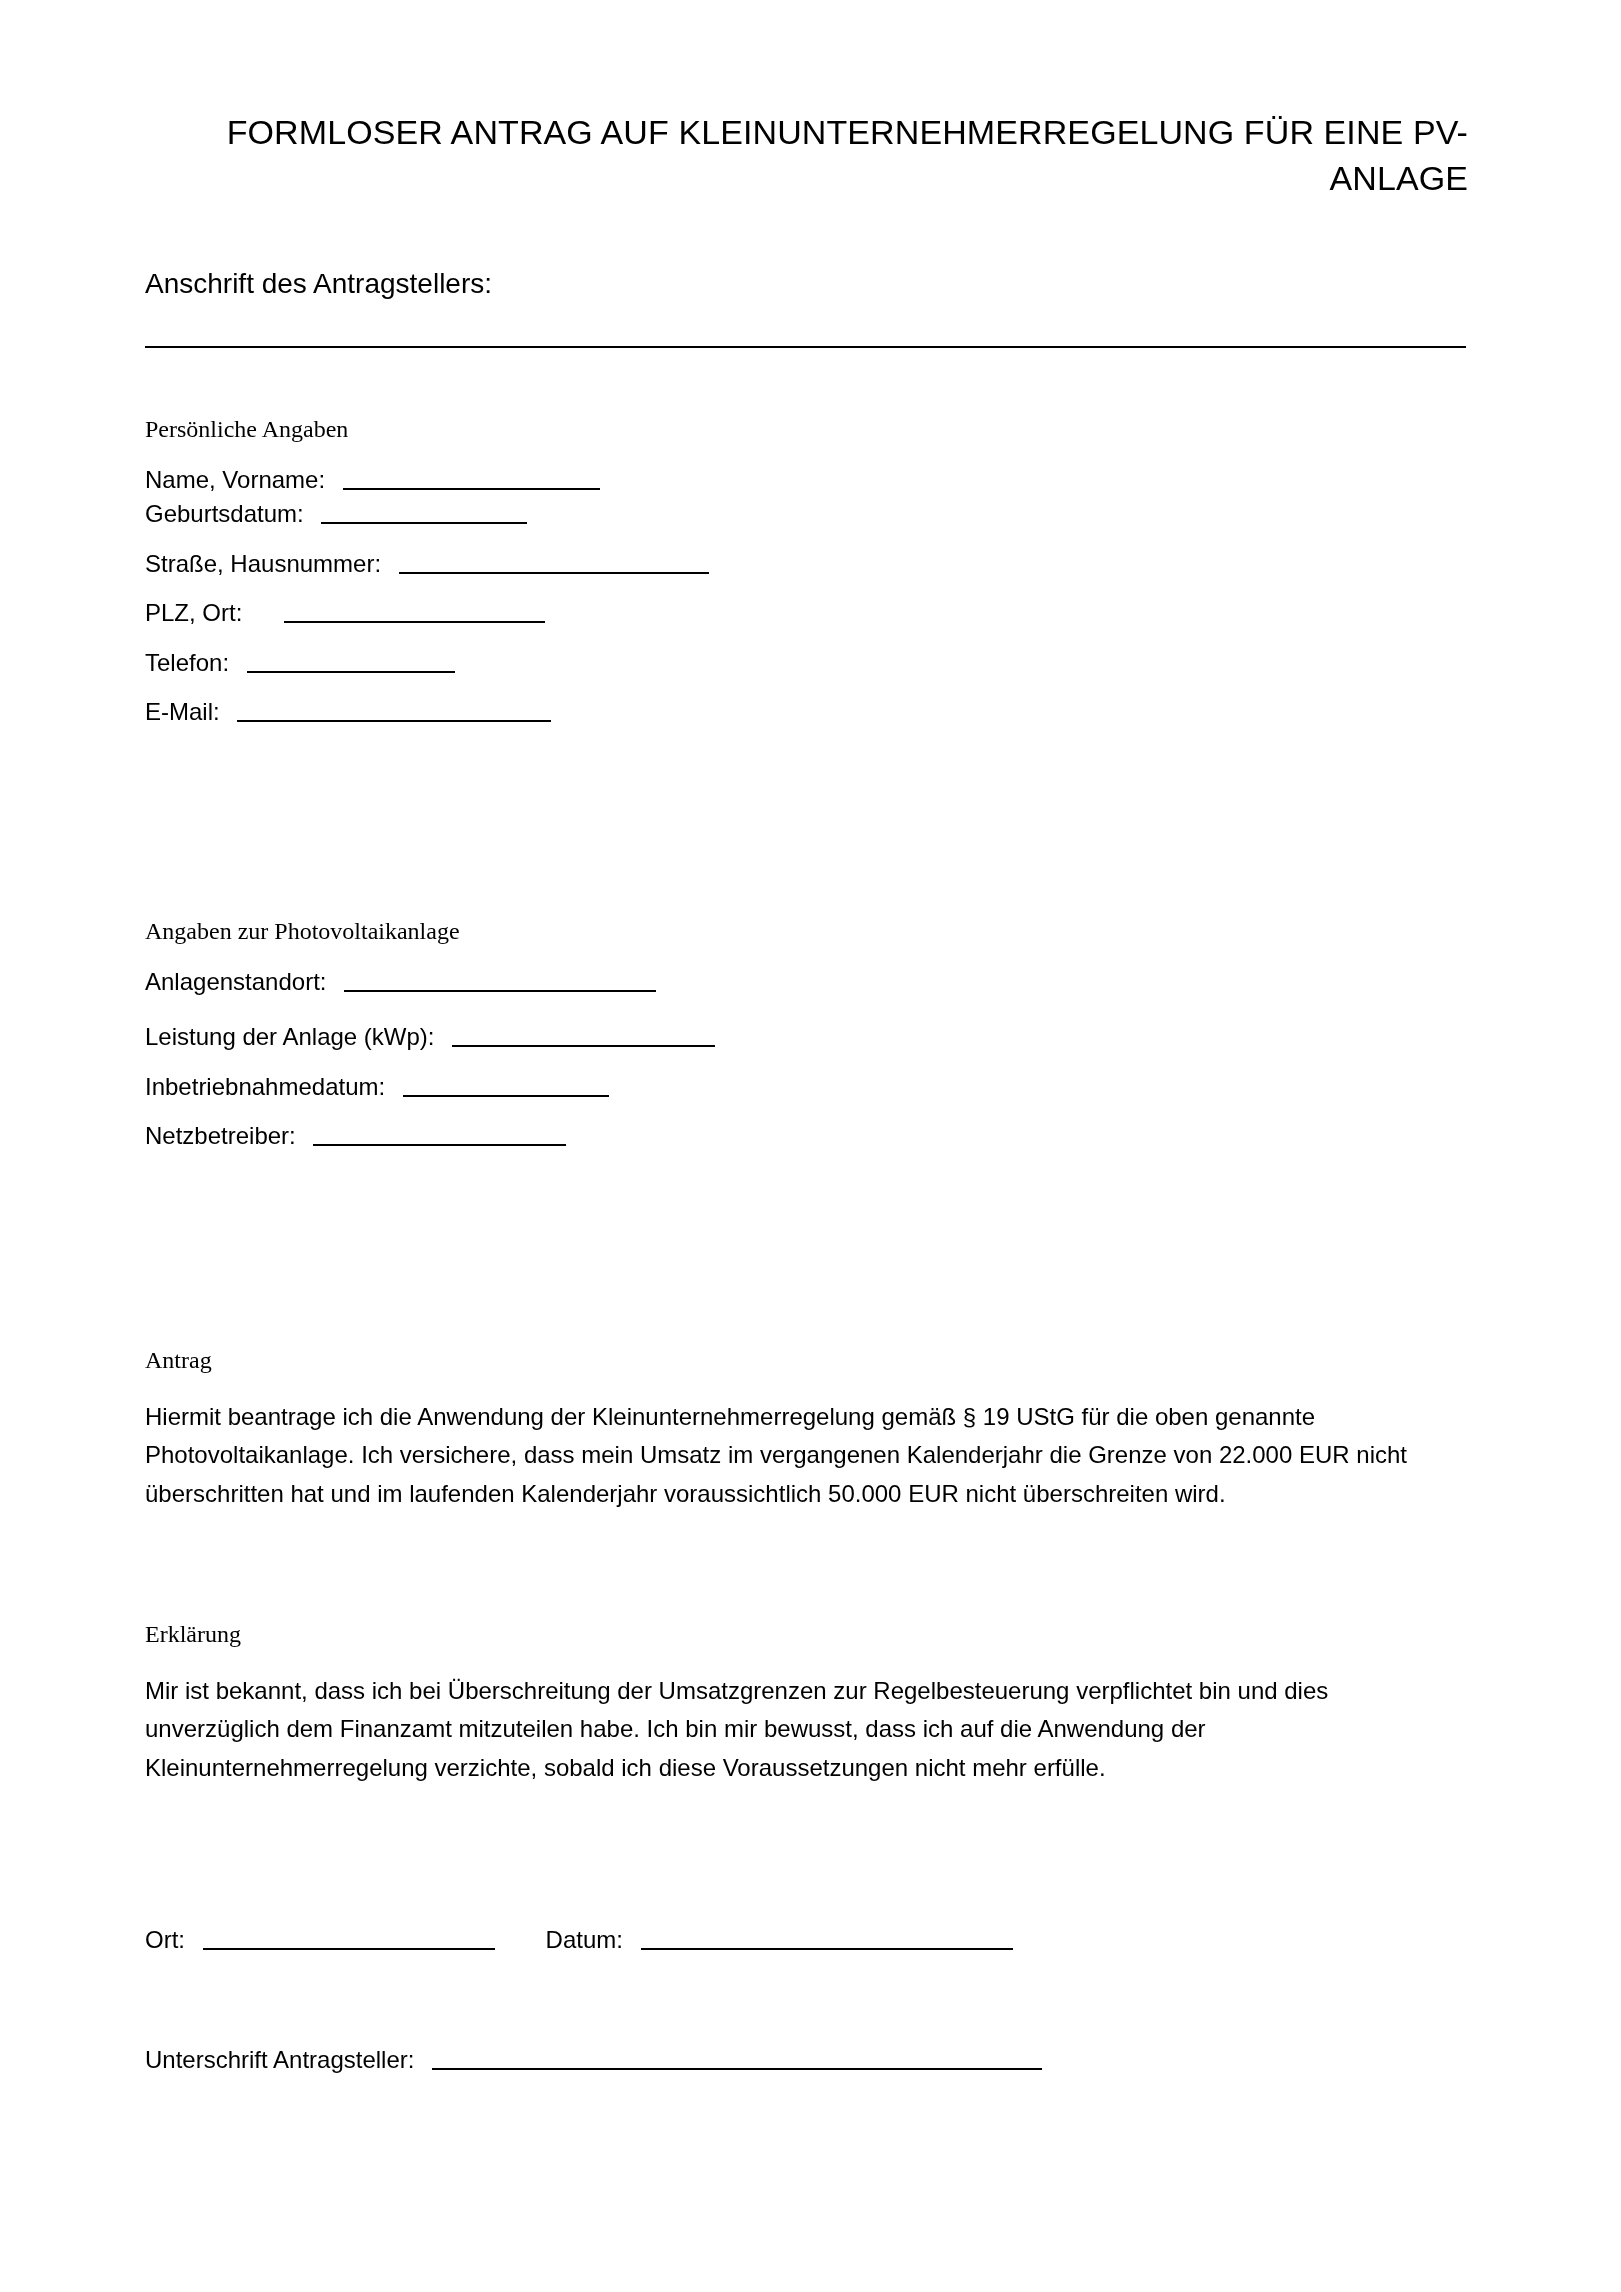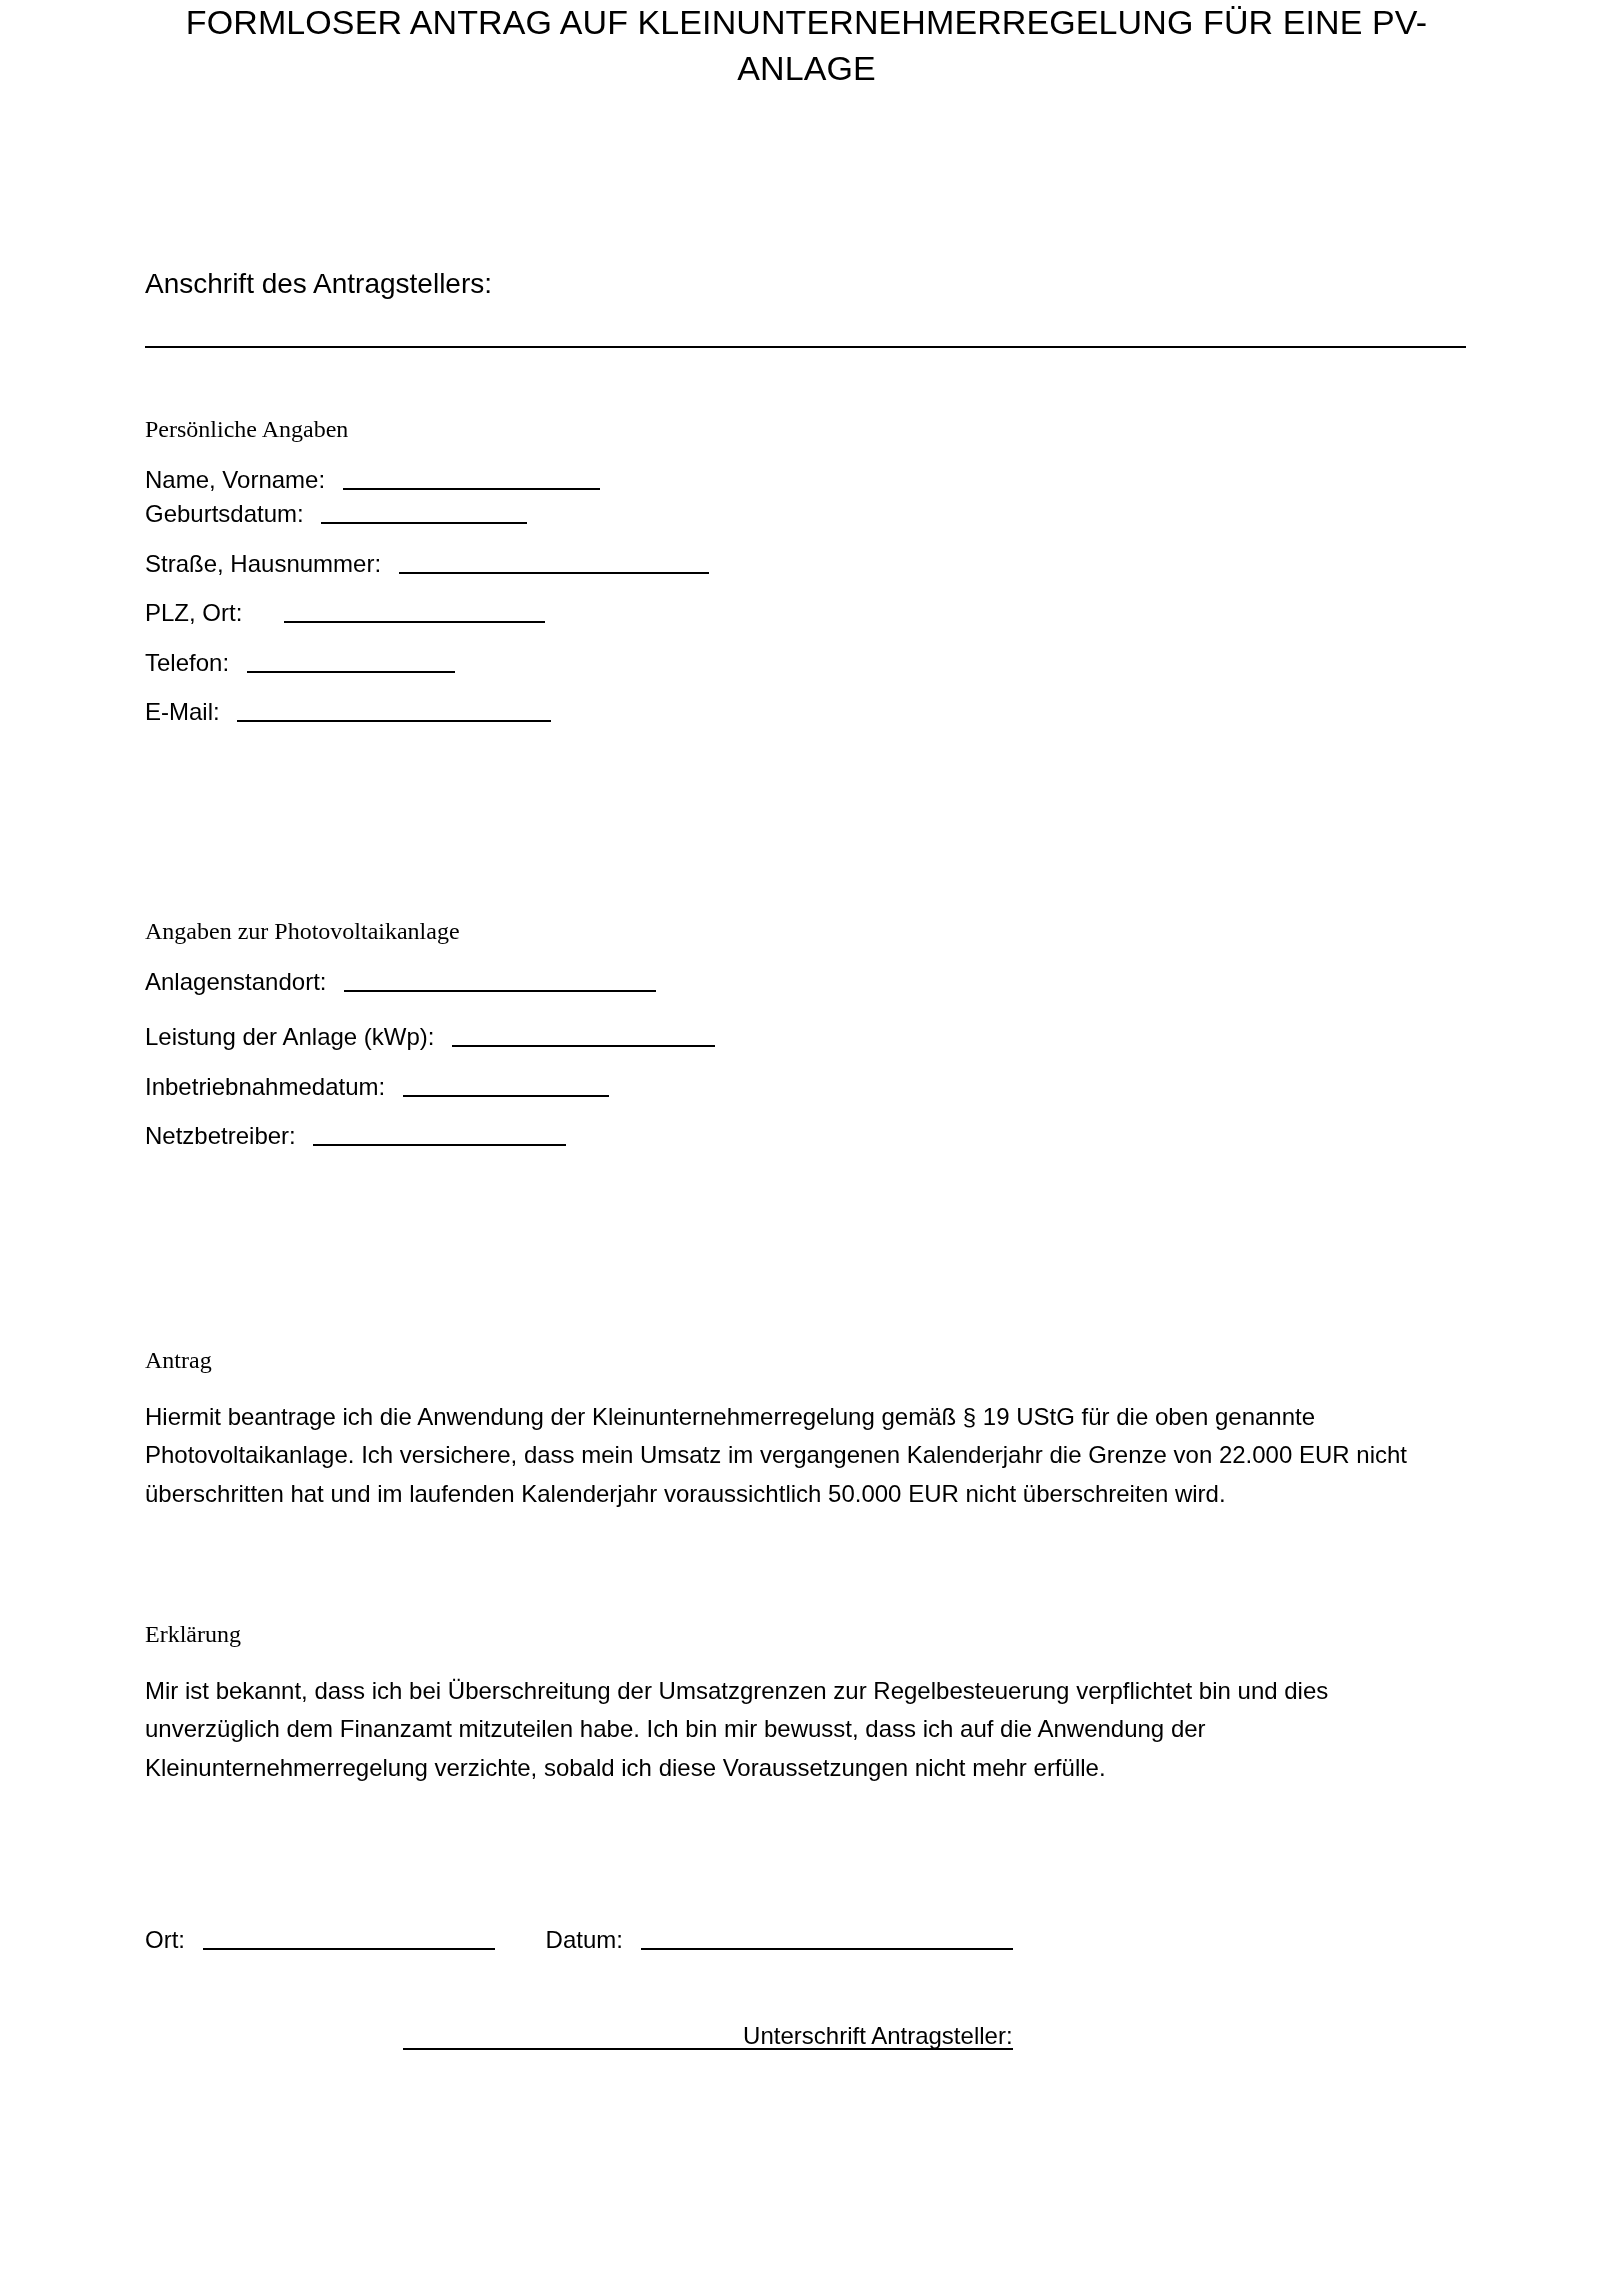--- a/index.html
+++ b/index.html
@@ -26,24 +26,25 @@
   .content {
     position: absolute;
     left: 145px;
     top: 0;
     width: 1323px;
   }
 
   
   .doc-title {
     margin: 0;
+    padding-top: 110px;
     font-size: 34px;
     font-weight: 400;
     line-height: 1.35;
-    text-align: center;
+    text-align: right;
     letter-spacing: 0.1px;
     white-space: pre-line;
   }
 
   .section-heading {
     font-size: 24px;
     font-weight: 400;
     line-height: 1.0;
     font-family: Liberation Serif, serif;
   }
@@ -185,21 +186,21 @@
 
     <div class="abs" style="top:1928px;">
       <div class="sig-row">
         <span class="field-label">Ort:</span>
         <span class="field-rule" style="width:292px;"></span>
         <span class="sig-gap" style="width:51px;"></span>
         <span class="field-label">Datum:</span>
         <span class="field-rule" style="width:372px;"></span>
       </div>
 
-      <div class="sig-row" style="margin-top:72px;flex-direction:column;">
+      <div class="sig-row" style="margin-top:96px;">
         <span class="field-label">Unterschrift Antragsteller:</span>
         <span class="field-rule" style="width:610px;"></span>
       </div>
     </div>
 
   </div>
 </div>
 
 
 </body></html>

